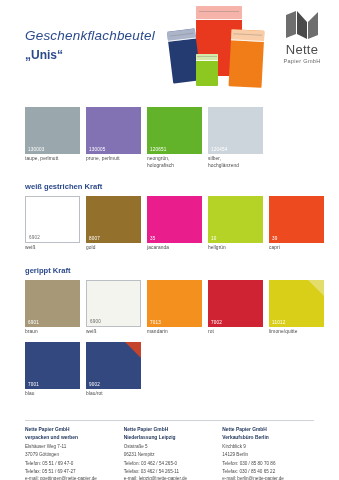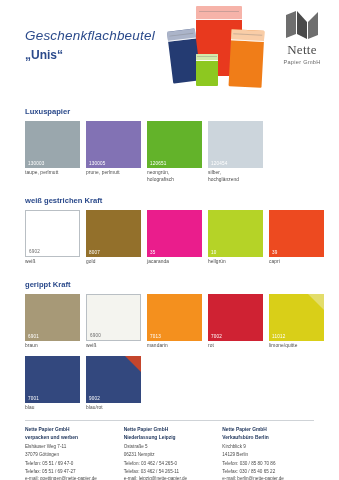--- a/index.html
+++ b/index.html
@@ -31,21 +31,21 @@
              background:rgba(255,255,255,.62);border-bottom:1px solid rgba(255,255,255,.85);}
   .bag .flap:after{content:"";position:absolute;left:6%;right:6%;top:38%;height:1px;background:rgba(120,120,120,.35);}
   .bag-red{left:36px;top:4px;width:46px;height:70px;background:#e8391e;}
   .bag-blue{left:10px;top:28px;width:28px;height:52px;background:#243b72;transform:rotate(-7deg);}
   .bag-orange{left:70px;top:28px;width:33px;height:57px;background:#f07d18;transform:rotate(3deg);}
   .bag-green{left:36px;top:52px;width:22px;height:32px;background:#8dc820;}
 
   
   .logo{position:absolute;right:8px;top:10px;width:58px;text-align:center;}
   .logo-mark{height:30px;display:flex;justify-content:center;align-items:flex-end;}
-  .logo-name{font-size:13px;color:#4b4b4b;letter-spacing:.3px;margin-top:2px;font-family:Liberation Serif, serif;}
+  .logo-name{font-size:13px;color:#4b4b4b;letter-spacing:.3px;margin-top:2px;}
   .logo-sub{font-size:5.6px;color:#6a6a6a;letter-spacing:.3px;margin-top:1px;}
 
   
   .section{margin:0 0 0 0;}
   .section-title{
     margin-left:25px;font-size:7.6px;font-weight:bold;color:#2b4a8b;
   }
   .swatch-row{display:flex;margin-left:25px;margin-top:5px;}
   .swatch-cell{margin-right:6px;}
   .swatch{
@@ -102,21 +102,20 @@
           <polygon points="23,29 23,12 33,2 33,25" fill="#6e6e6e"></polygon>
         </svg>
       </div>
       <div class="logo-name">Nette</div>
       <div class="logo-sub">Papier GmbH</div>
     </div>
   </div>
 
   <div id="sections-host">
       <div class="section" style="margin-top: 9px;">
-        <div class="section-title">Luxuspapier</div>
         <div class="swatch-row">
           <div class="swatch-cell">
             <div class="swatch" style="background: rgb(154, 167, 173);">
               <div class="code">130003</div>
             </div>
             <div class="swatch-name">taupe, perlmutt</div>
           </div>
           <div class="swatch-cell">
             <div class="swatch" style="background: rgb(130, 114, 180);">
               <div class="code">130005</div>

